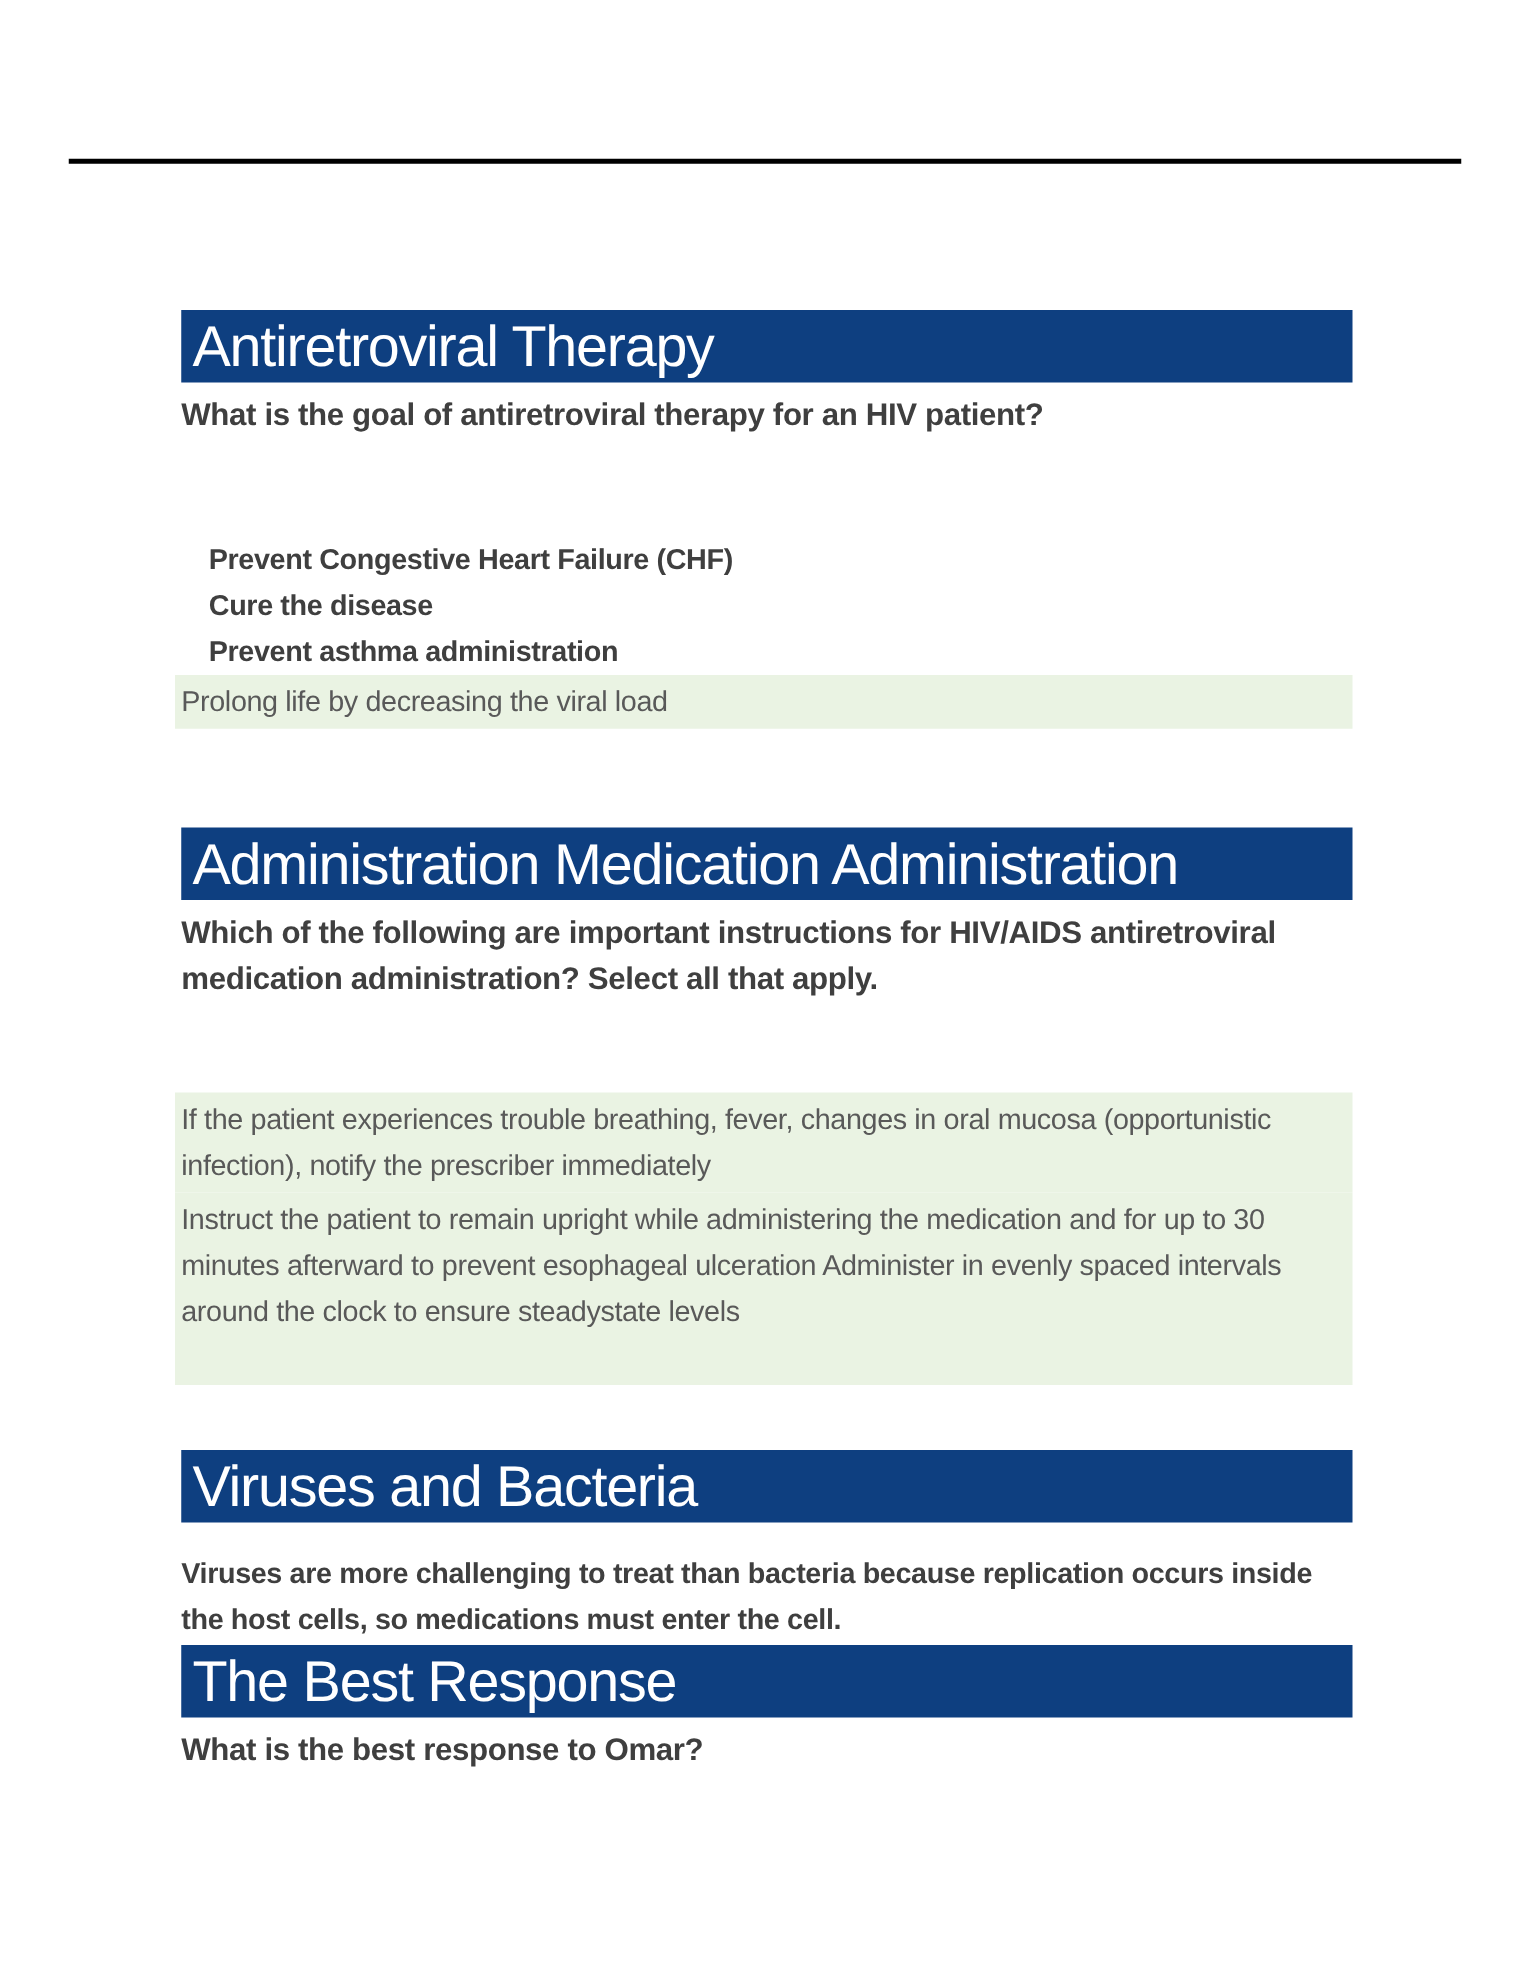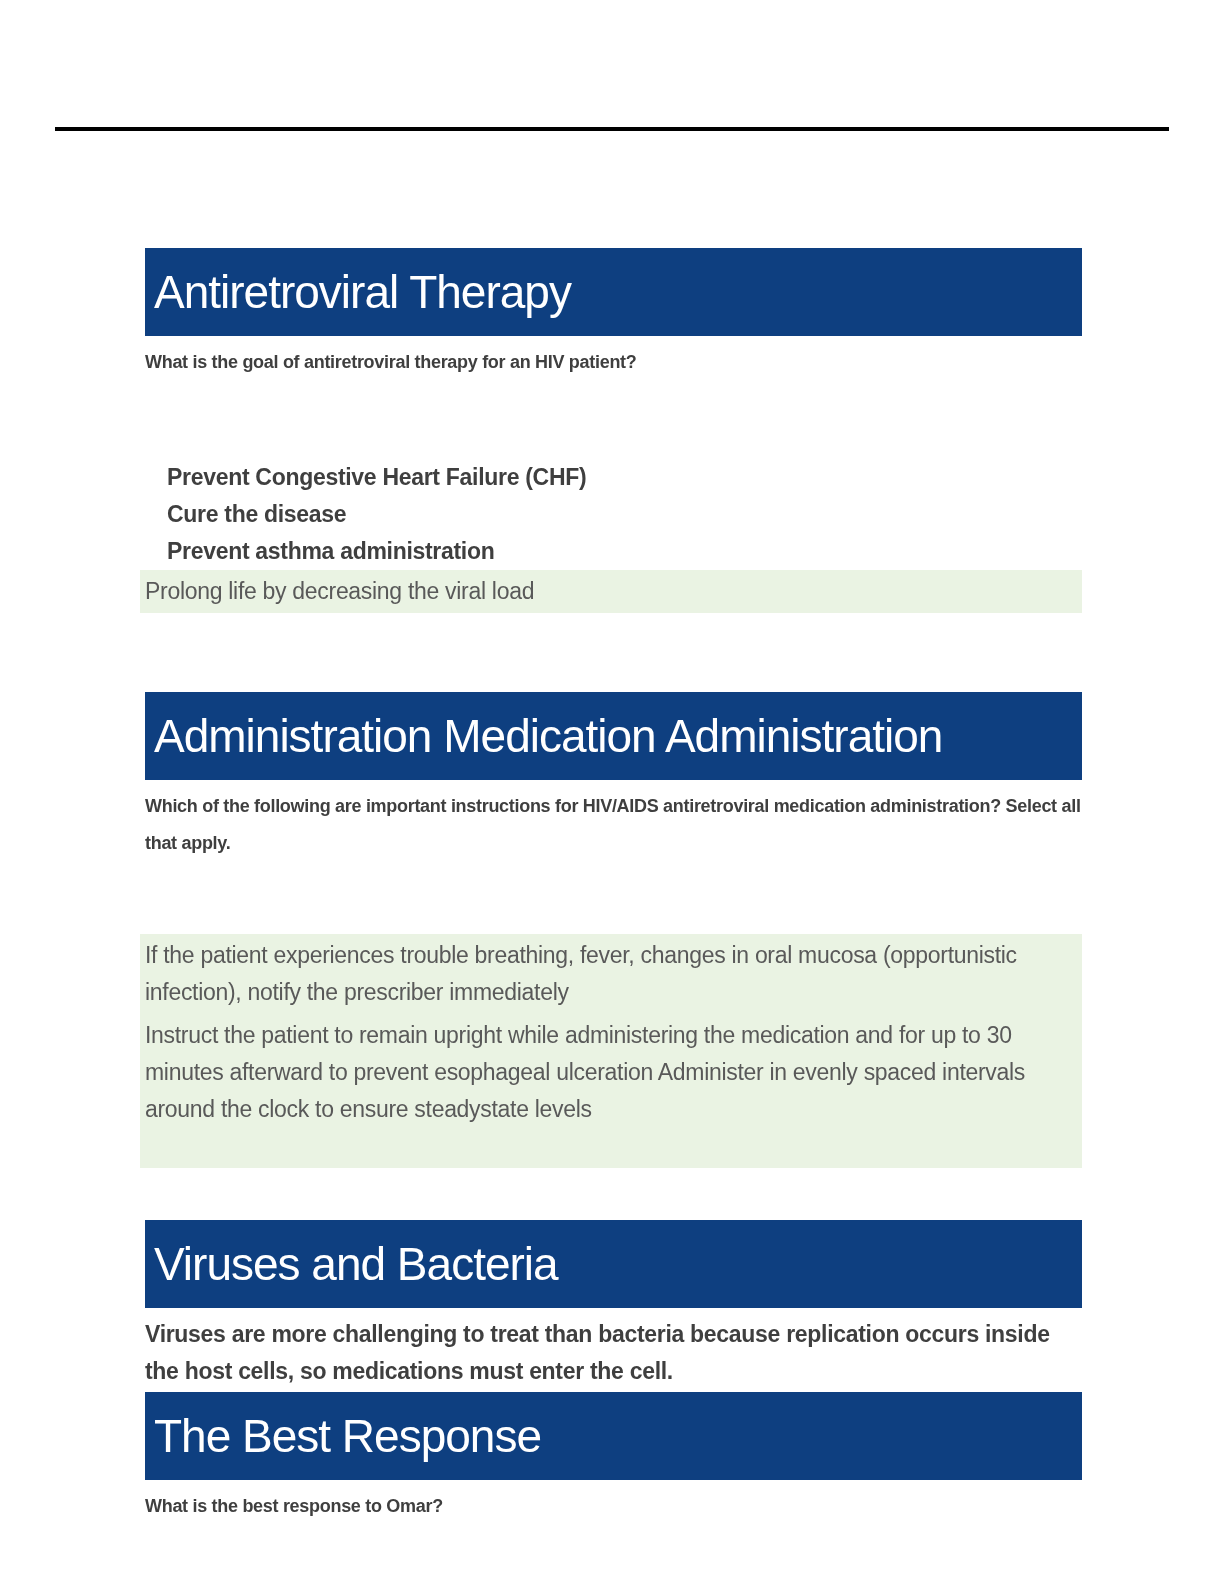--- a/index.html
+++ b/index.html
@@ -24,41 +24,41 @@
     width:1114px;
     height:4px;
     background:var(--rule-color);
   }
   .content{
     margin-left:145px;
     width:937px;
   }
   .bar{
     background:var(--header-bg);
-    height:88px;
+    height:58px;
     display:flex;
     align-items:center;
     padding-left:9px;
   }
   .bar-title{
     color:var(--header-text);
     font-size:46px;
     letter-spacing:-1px;
     white-space:nowrap;
   }
   .q{
     margin-top:8px;
-    font-size:18px;
+    font-size:25px;
     line-height:37px;
     font-weight:bold;
     color:var(--bold-text);
     letter-spacing:-0.3px;
   }
   .statement{
-    margin-top:8px;
+    margin-top:22px;
     font-size:23px;
     line-height:37px;
     font-weight:bold;
     color:var(--bold-text);
     letter-spacing:-0.3px;
   }
   .options{margin-top:78px;}
   .answers{margin-top:72px;}
   .opt{
     font-size:23px;

